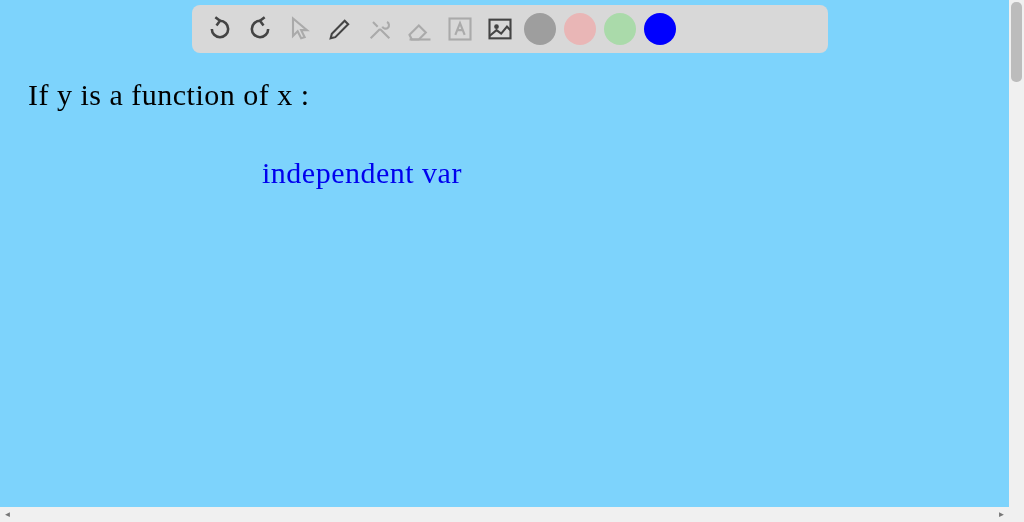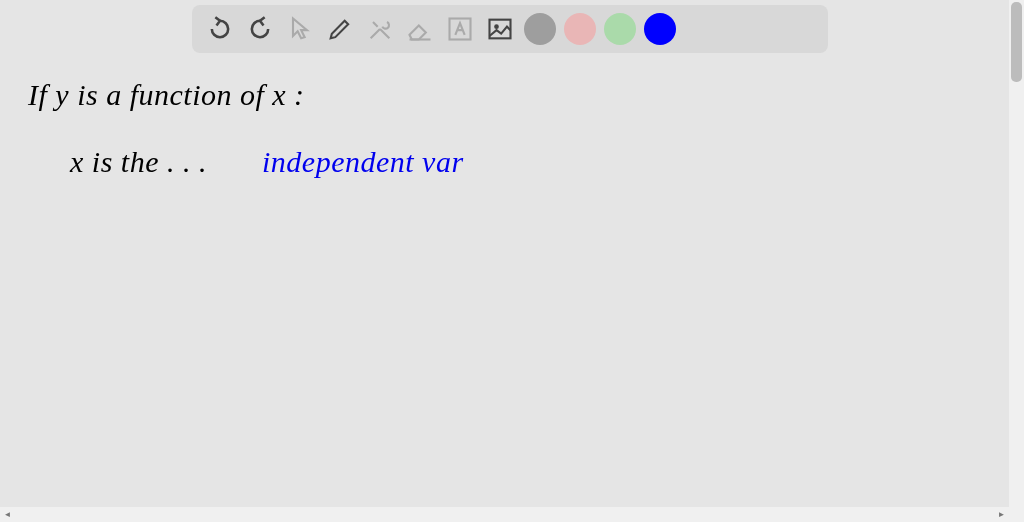--- a/index.html
+++ b/index.html
@@ -7,23 +7,22 @@
       width: 1024px;
       height: 522px;
       background: #fff;
       position: relative;
       overflow: hidden;
       font-family: sans-serif;
     }
     .canvas-area {
       width: 1009px;
       height: 507px;
-      background: #e5e5e5;
+      background: #7dd3fc;
       position: relative;
-      font-style: italic;
     }
     .toolbar {
       position: absolute;
       top: 5px;
       left: 192px;
       width: 636px;
       height: 48px;
       background: #d8d8d8;
       border-radius: 8px;
       display: flex;
@@ -49,21 +48,21 @@
       margin: 0 2px;
     }
     .handwriting {
       position: absolute;
       font-family: 'Comic Sans MS', 'Segoe Script', cursive;
       font-size: 30px;
       color: #000;
       white-space: nowrap;
       letter-spacing: 0.5px;
     }
-    .blue-ink { color: #0000ee; }
+    .blue-ink { color: #0000ee; margin-top: 11px; }
     .scrollbar-v {
       position: absolute;
       right: 0;
       top: 0;
       width: 15px;
       height: 507px;
       background: #f0f0f0;
     }
     .scrollbar-v .thumb {
       position: absolute;
@@ -156,21 +155,20 @@
         </svg>
     </div>
     <div class="color-swatch" style="background:#9e9e9e"></div>
     <div class="color-swatch" style="background:#e9b6b6"></div>
     <div class="color-swatch" style="background:#aadaaa"></div>
     <div class="color-swatch" style="background:#0000ff"></div>
   </div>
 
   <div class="handwriting" style="top:78px; left:28px;">If y is a function of x :</div>
 
-  <div class="handwriting" style="top:145px; left:70px;">x is the . . .</div>
   <div class="handwriting blue-ink" style="top:145px; left:262px;">independent var</div>
 
 
 </div>
 
 <div class="scrollbar-v">
   <div class="thumb"></div>
 </div>
 <div class="scrollbar-h">
   <div class="arrow left">◄</div>

